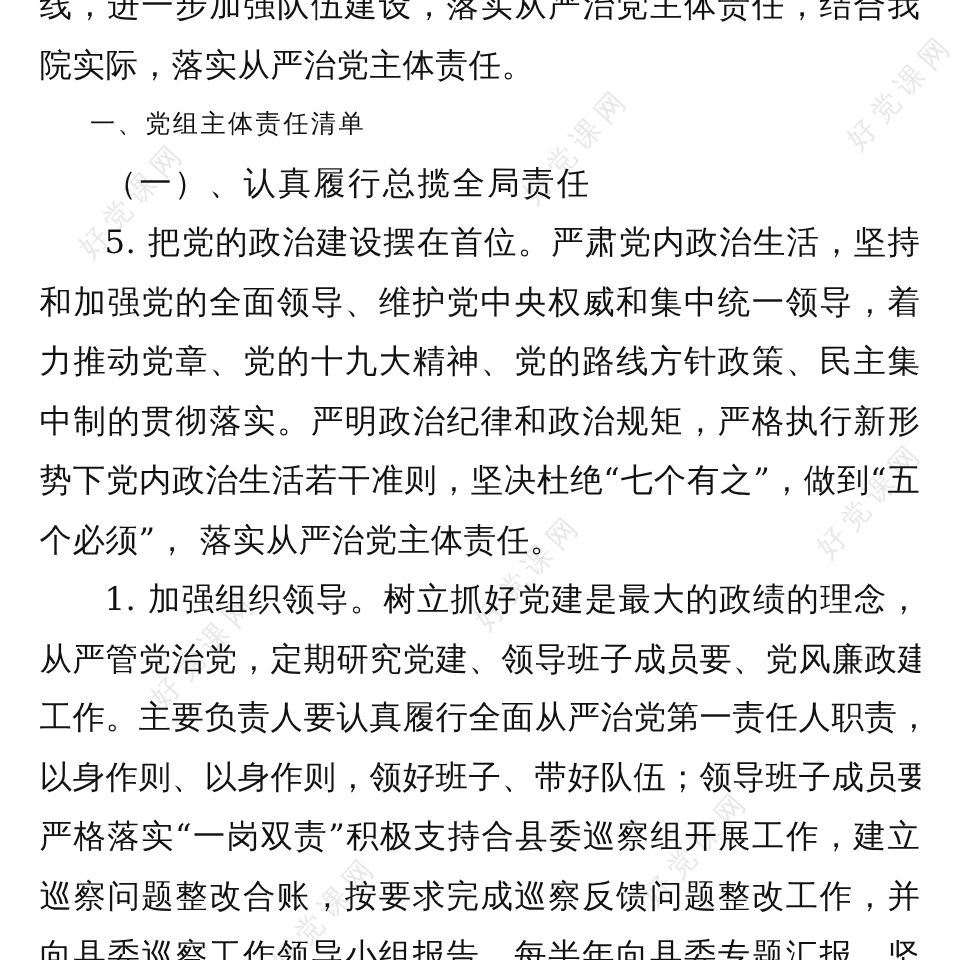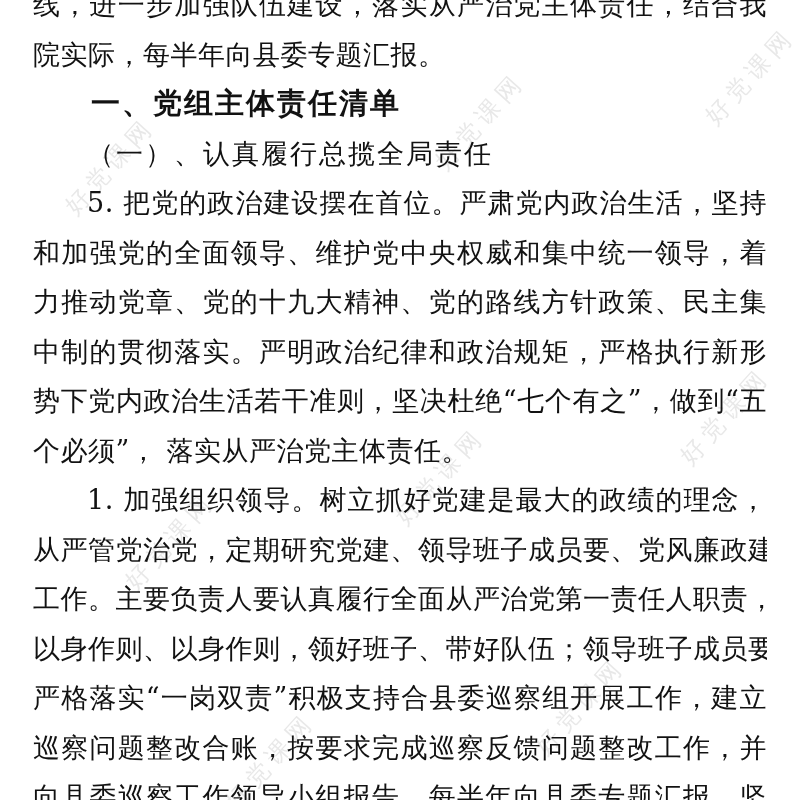--- a/index.html
+++ b/index.html
@@ -33,22 +33,22 @@
     letter-spacing: 0.5px;
   }
   .line.no-just {
     text-align: left;
     text-align-last: left;
   }
   .line.indent {
     text-indent: 2em;
   }
   .line.heading {
-    font-weight: 700;
-    font-size: 29px;
+    font-weight: 400;
+    font-size: 21px;
     letter-spacing: 2px;
   }
   .line.subheading {
     letter-spacing: 2px;
     text-align: center;
   }
   .watermark-layer {
     position: absolute;
     inset: 0;
     z-index: 1;
@@ -84,21 +84,21 @@
     <span class="wm wm4">好党课网</span>
     <span class="wm wm5">好党课网</span>
     <span class="wm wm6">好党课网</span>
     <span class="wm wm7">好党课网</span>
     <span class="wm wm8">好党课网</span>
   </div>
 
   <div class="content">
 
     <div class="line">线，进一步加强队伍建设，落实从严治党主体责任，结合我</div>
-    <div class="line no-just">院实际，每半年向县委专题汇报。</div>
+    <div class="line no-just">院实际，落实从严治党主体责任。</div>
 
     <div class="line no-just indent heading">一、党组主体责任清单</div>
     <div class="line no-just indent subheading">（一）、认真履行总揽全局责任</div>
 
     <div class="line indent">5. 把党的政治建设摆在首位。严肃党内政治生活，坚持</div>
     <div class="line">和加强党的全面领导、维护党中央权威和集中统一领导，着</div>
     <div class="line">力推动党章、党的十九大精神、党的路线方针政策、民主集</div>
     <div class="line">中制的贯彻落实。严明政治纪律和政治规矩，严格执行新形</div>
     <div class="line">势下党内政治生活若干准则，坚决杜绝“七个有之”，做到“五</div>
     <div class="line no-just">个必须”， 落实从严治党主体责任。</div>

